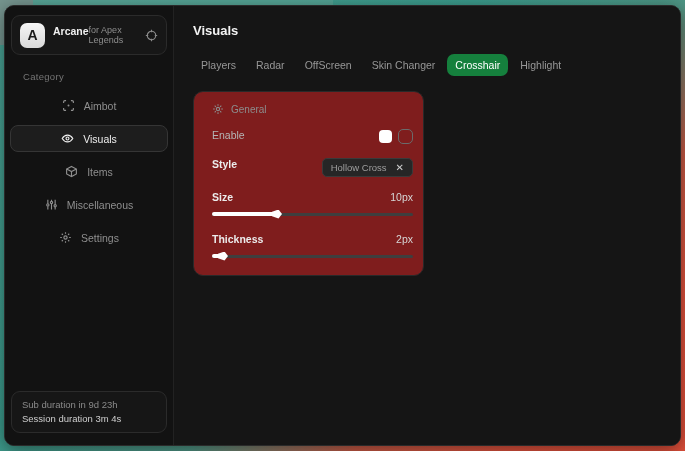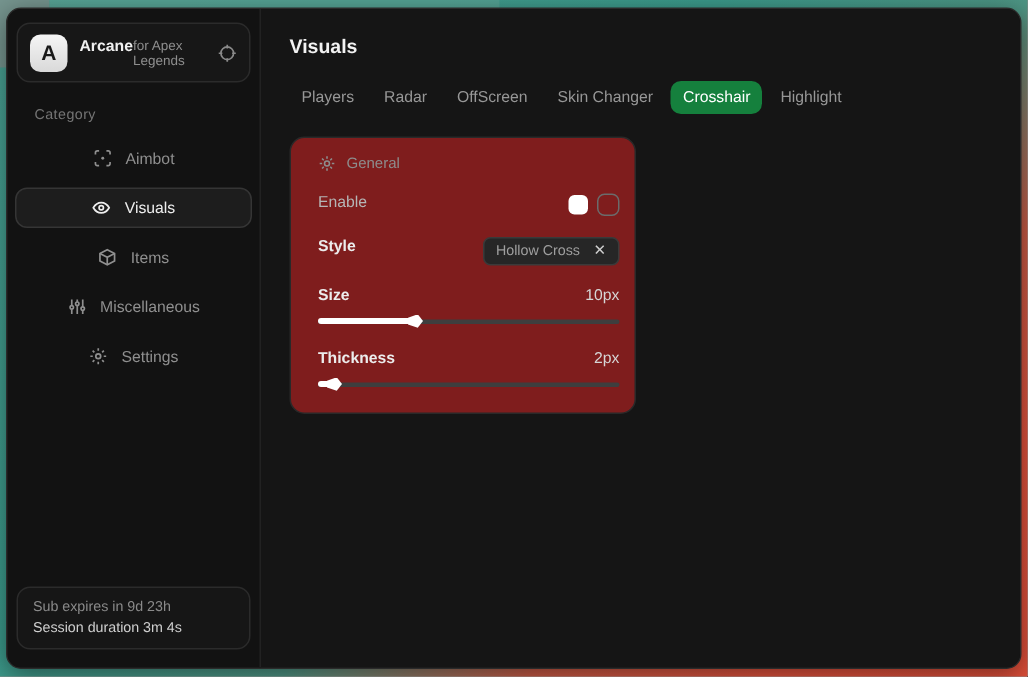--- a/index.html
+++ b/index.html
@@ -153,21 +153,21 @@
           <svg width="13" height="13" viewBox="0 0 16 16" fill="none" stroke="currentColor" stroke-width="1.4">
             <circle cx="8" cy="8" r="2"></circle>
             <path d="M8 1.5v2M8 12.5v2M1.5 8h2M12.5 8h2M3.4 3.4l1.4 1.4M11.2 11.2l1.4 1.4M12.6 3.4l-1.4 1.4M4.8 11.2l-1.4 1.4"></path>
           </svg>
         </span>
         <span>Settings</span>
       </div>
     </div>
 
     <div class="sb-footer">
-      <span class="sbf-1">Sub expires in 9d 23h</span>
+      <span class="sbf-1">Sub duration in 9d 23h</span>
       <span class="sbf-2">Session duration 3m 4s</span>
     </div>
   </div>
 
   <div class="main">
     <div class="page-title">Visuals</div>
 
     <div class="tabs">
       <div class="tab">Players</div>
       <div class="tab">Radar</div>

